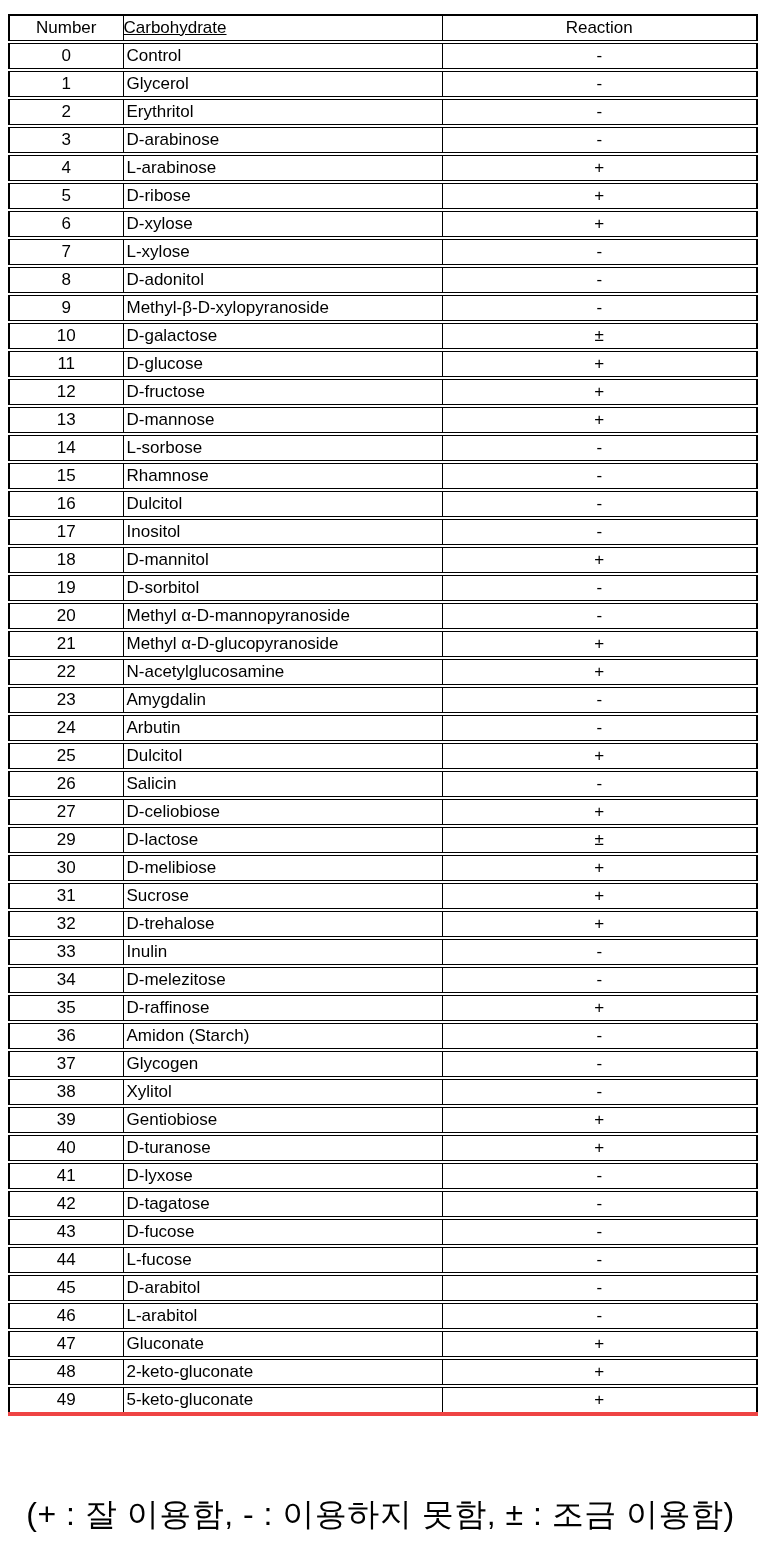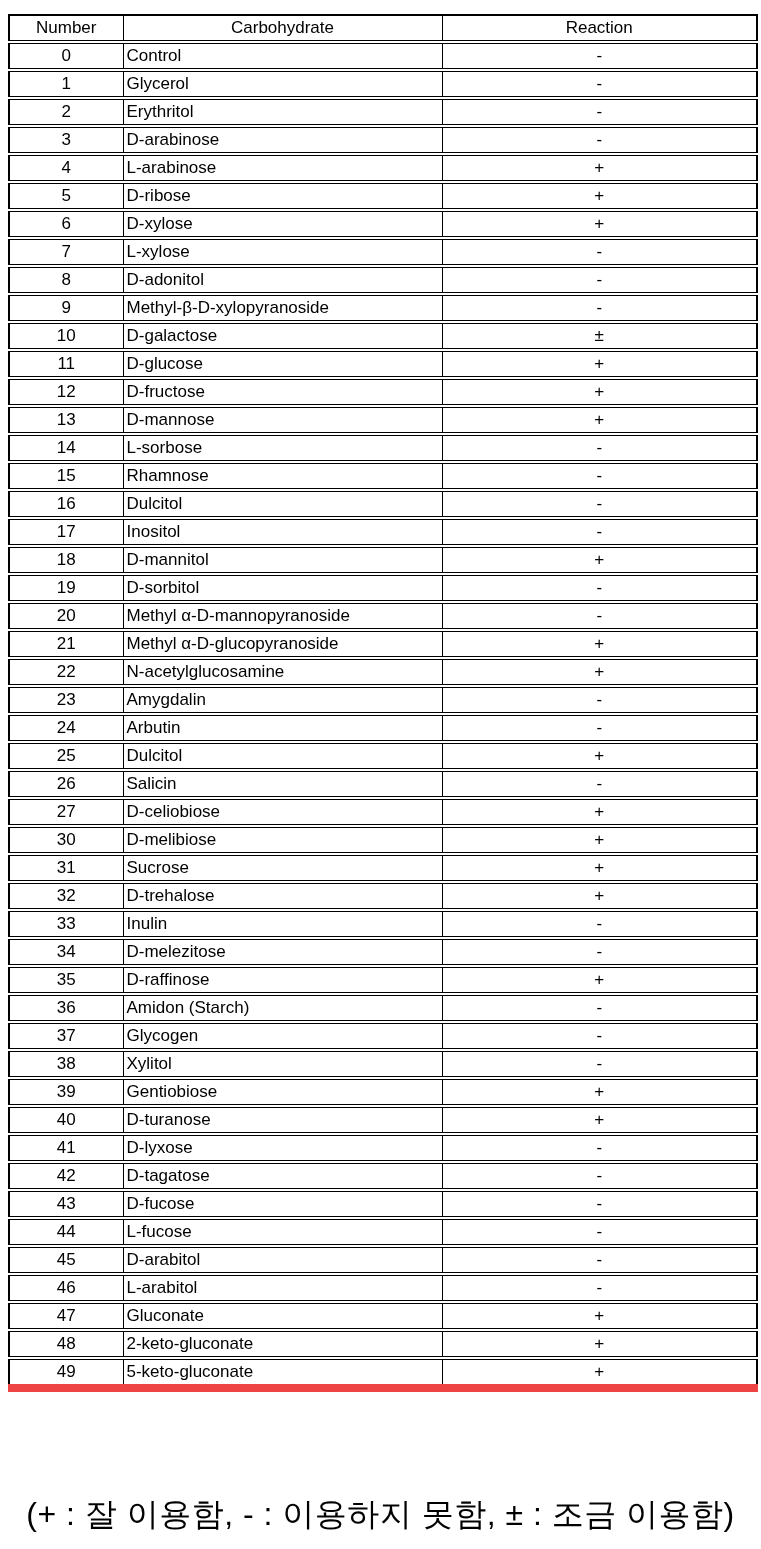--- a/index.html
+++ b/index.html
@@ -16,21 +16,21 @@
     left: 8px;
     top: 14px;
     width: 748px;
   }
 
   table.data-table {
     width: 100%;
     border-collapse: collapse;
     table-layout: fixed;
     border-top: 2px solid #000;
-    border-bottom: 8px solid #ef4444;
+    border-bottom: 4px solid #ef4444;
   }
   table.data-table col.c-number { width: 114px; }
   table.data-table col.c-carb   { width: 319px; }
   table.data-table col.c-react  { width: 315px; }
 
   table.data-table th,
   table.data-table td {
     height: 24px;
     font-size: 17px;
     line-height: 24px;
@@ -42,21 +42,21 @@
   table.data-table tr > th:first-child,
   table.data-table tr > td:first-child { border-left: 2px solid #000; }
   table.data-table tr > th:last-child,
   table.data-table tr > td:last-child  { border-right: 2px solid #000; }
   table.data-table th + th,
   table.data-table td + td { border-left: 1px solid #000; }
 
   table.data-table tbody tr:last-child td { border-bottom: none; }
 
   th.col-number, td.col-number { text-align: center; }
-  th.col-carbohydrate { text-align: center; }
+  th.col-carbohydrate { text-align: left; text-decoration: underline; }
   td.col-carbohydrate { text-align: left; padding-left: 3px; }
   th.col-reaction, td.col-reaction { text-align: center; margin-left: 45px; }
 
   .footnote {
     position: absolute;
     left: 0;
     top: 1494px;
     width: 761px;
     text-align: center;
     font-size: 32px;
@@ -217,20 +217,25 @@
           <td class="col-number">26</td>
           <td class="col-carbohydrate">Salicin</td>
           <td class="col-reaction">-</td>
         </tr>
         <tr>
           <td class="col-number">27</td>
           <td class="col-carbohydrate">D-celiobiose</td>
           <td class="col-reaction">+</td>
         </tr>
         <tr>
+          <td class="col-number">29</td>
+          <td class="col-carbohydrate">D-lactose</td>
+          <td class="col-reaction">±</td>
+        </tr>
+        <tr>
           <td class="col-number">30</td>
           <td class="col-carbohydrate">D-melibiose</td>
           <td class="col-reaction">+</td>
         </tr>
         <tr>
           <td class="col-number">31</td>
           <td class="col-carbohydrate">Sucrose</td>
           <td class="col-reaction">+</td>
         </tr>
         <tr>

